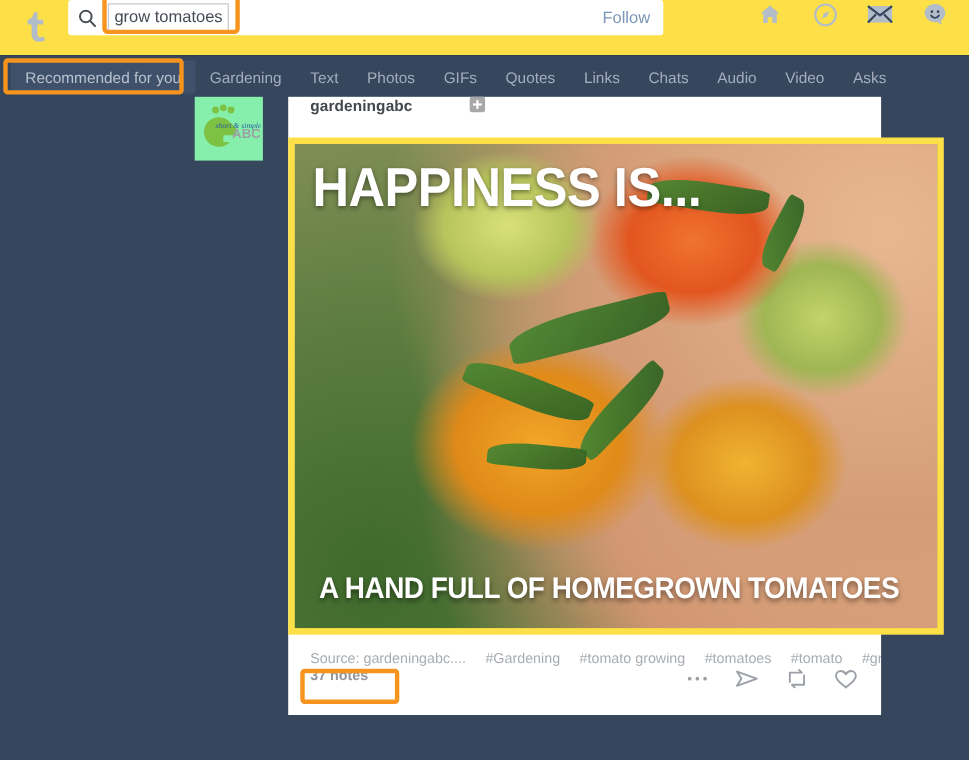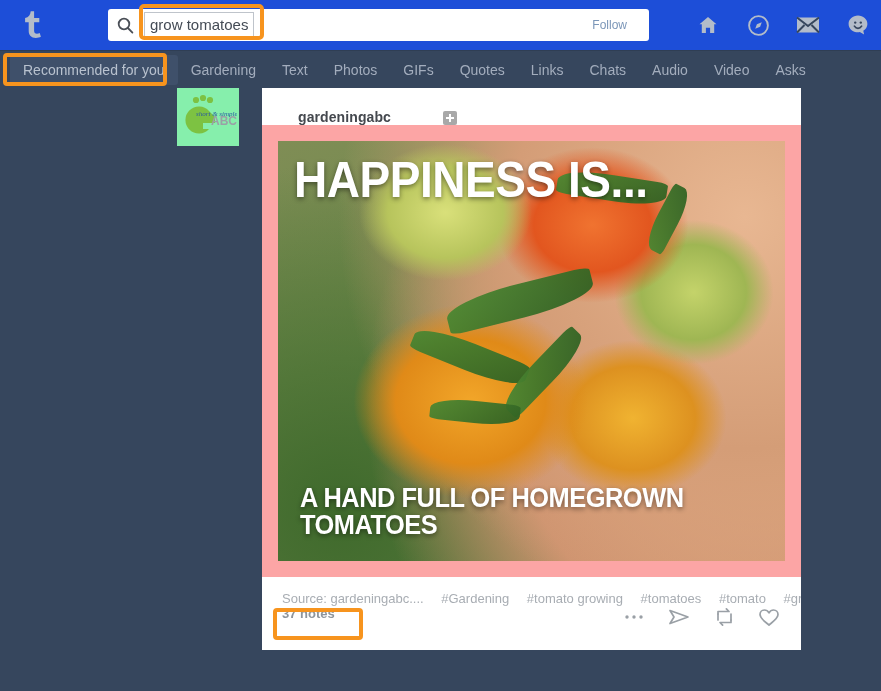--- a/index.html
+++ b/index.html
@@ -11,24 +11,23 @@
     font-family: "Liberation Sans", sans-serif;
     overflow: hidden;
     position: relative;
   }
 
   
   .header {
     position: absolute;
     top: 0; left: 0;
     width: 881px; height: 50px;
-    background: #1d4ed8;
-    display: flex;
-    align-items: center;
-    gap: 46px;
+    background: #fde047;
+    display: flex;
+    align-items: flex-start;
   }
 
   .logo-wrap {
     width: 62px; height: 50px;
     display: flex; align-items: center; justify-content: center;
     flex: 0 0 auto;
   }
   .logo-wrap svg { display: block; }
 
   .search-bar {
@@ -71,22 +70,22 @@
     position: absolute;
     left: 31px; top: -5px;
     width: 125px; height: 36px;
     border: 4px solid #f7941e;
     border-radius: 5px;
     pointer-events: none;
   }
 
   .follow-link {
     margin-left: auto;
-    margin-right: 22px;
-    font-size: 12px;
+    margin-right: 12px;
+    font-size: 15px;
     color: #7b96b8;
     white-space: nowrap;
   }
 
   .header-icons {
     margin-left: auto;
     display: flex;
     align-items: center;
     gap: 24px;
     padding-right: 18px;
@@ -147,22 +146,22 @@
   .post-card {
     position: absolute;
     left: 262px; top: 88px;
     width: 539px;
     background: #ffffff;
   }
 
   .post-head {
     height: 37px;
     display: flex;
-    align-items: flex-end;
-    padding-left: 36px;
+    align-items: flex-start;
+    padding-left: 20px;
     gap: 44px;
   }
   .post-author {
     font-size: 14px;
     font-weight: bold;
     color: #44484e;
     letter-spacing: .1px;
   }
   .author-badge {
     width: 14px; height: 14px;
@@ -178,24 +177,24 @@
     content: "";
     position: absolute;
     background: #ffffff;
   }
   .author-badge::before { left: 6px; top: 3px; width: 2px; height: 8px; }
   .author-badge::after  { left: 3px; top: 6px; width: 8px; height: 2px; }
 
   
   .photo {
     position: relative;
-    width: 539px;
+    width: 596px;
     height: 452px;
-    background: #fca5a5;
-    padding: 16px;
+    background: #fde047;
+    padding: 6px;
   }
   .photo-inner {
     position: relative;
     width: 100%; height: 100%;
     overflow: hidden;
     background: #8a9a62;
   }
   
   .photo-bg {
     position: absolute; inset: 0;

